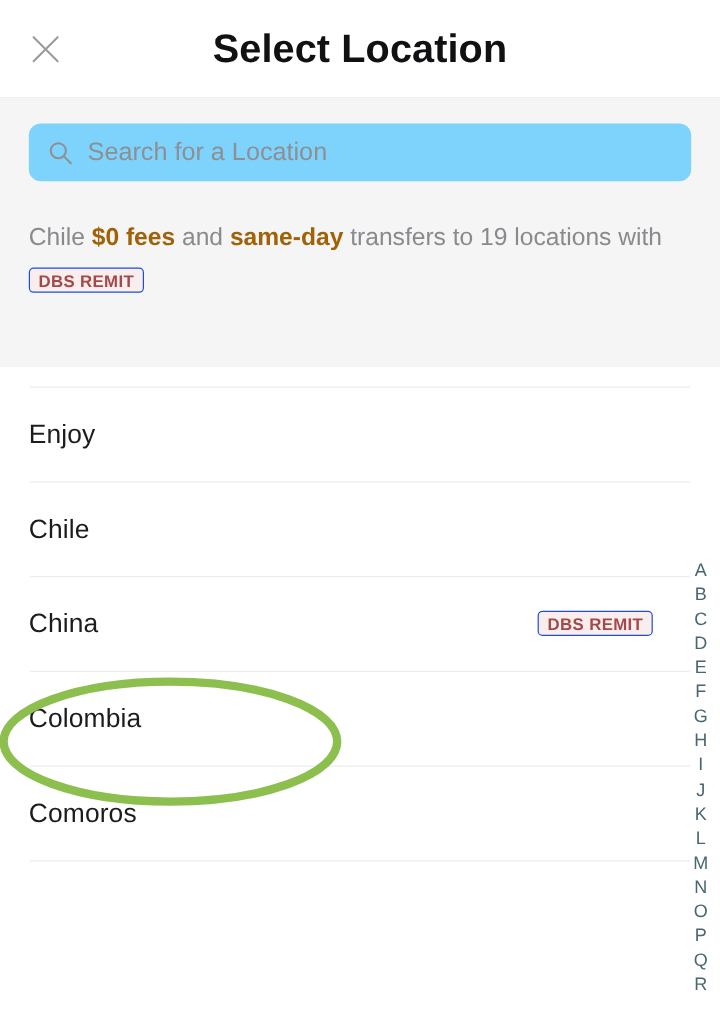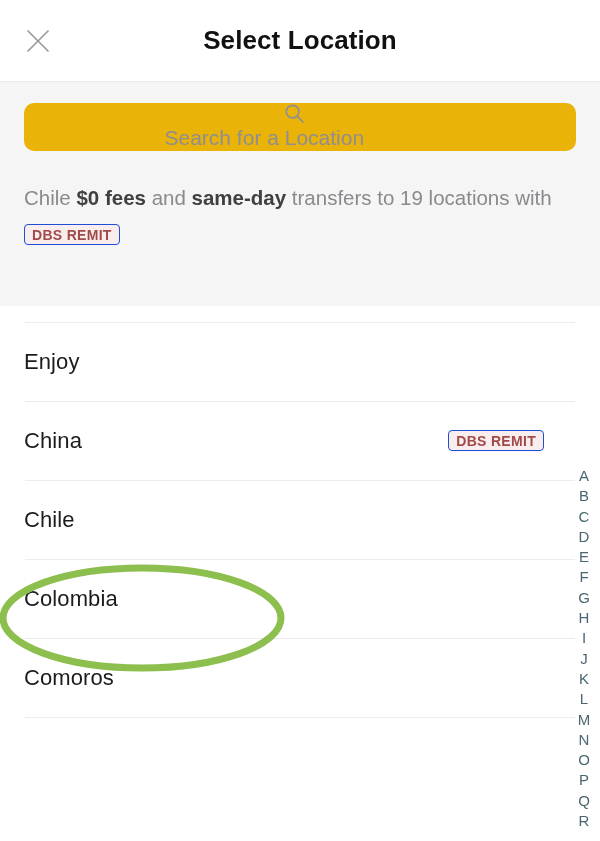--- a/index.html
+++ b/index.html
@@ -47,42 +47,41 @@
     justify-content: center;
     cursor: pointer;
     background: none;
     border: none;
   }
   .close-btn svg { display: block; }
 
   .header-title {
     width: 100%;
     text-align: center;
-    font-size: 26px;
+    font-size: 33px;
     font-weight: bold;
     letter-spacing: 0.1px;
     color: #111113;
   }
 
   
   .top-panel {
     background: #f5f5f6;
     padding: 21px 24px 0 24px;
     height: 224px;
   }
 
   .search-box {
     height: 48px;
-    background: #eab308;
+    background: #7dd3fc;
     border-radius: 10px;
     display: flex;
     align-items: center;
     padding: 0 16px;
     cursor: text;
-    flex-direction: column;
   }
 
   .search-icon {
     flex: 0 0 auto;
     margin-right: 12px;
     display: flex;
     align-items: center;
   }
 
   .search-input {
@@ -101,21 +100,21 @@
   }
 
   .promo {
     margin-top: 30px;
     font-size: 20.5px;
     line-height: 34px;
     color: #8a8a8e;
     max-width: 540px;
   }
   .promo b {
-    color: #404040;
+    color: #a16207;
     font-weight: bold;
   }
 
   .badge {
     display: inline-block;
     vertical-align: -1px;
     border: 1px solid #1d4ed8;
     background: #faeded;
     color: #a24a4a;
     border-radius: 4px;
@@ -232,26 +231,26 @@
   </div>
 
   <div class="list">
 
 
     <div class="list-row">
       <span class="row-name">Enjoy</span>
     </div>
 
     <div class="list-row">
+      <span class="row-name">Chile</span>
+    </div>
+
+    <div class="list-row">
       <span class="row-name">China</span>
       <span class="badge row-badge">DBS REMIT</span>
-    </div>
-
-    <div class="list-row">
-      <span class="row-name">Chile</span>
     </div>
 
     <div class="list-row">
       <span class="row-name">Colombia</span>
     </div>
 
     <div class="list-row">
       <span class="row-name">Comoros</span>
     </div>
 

